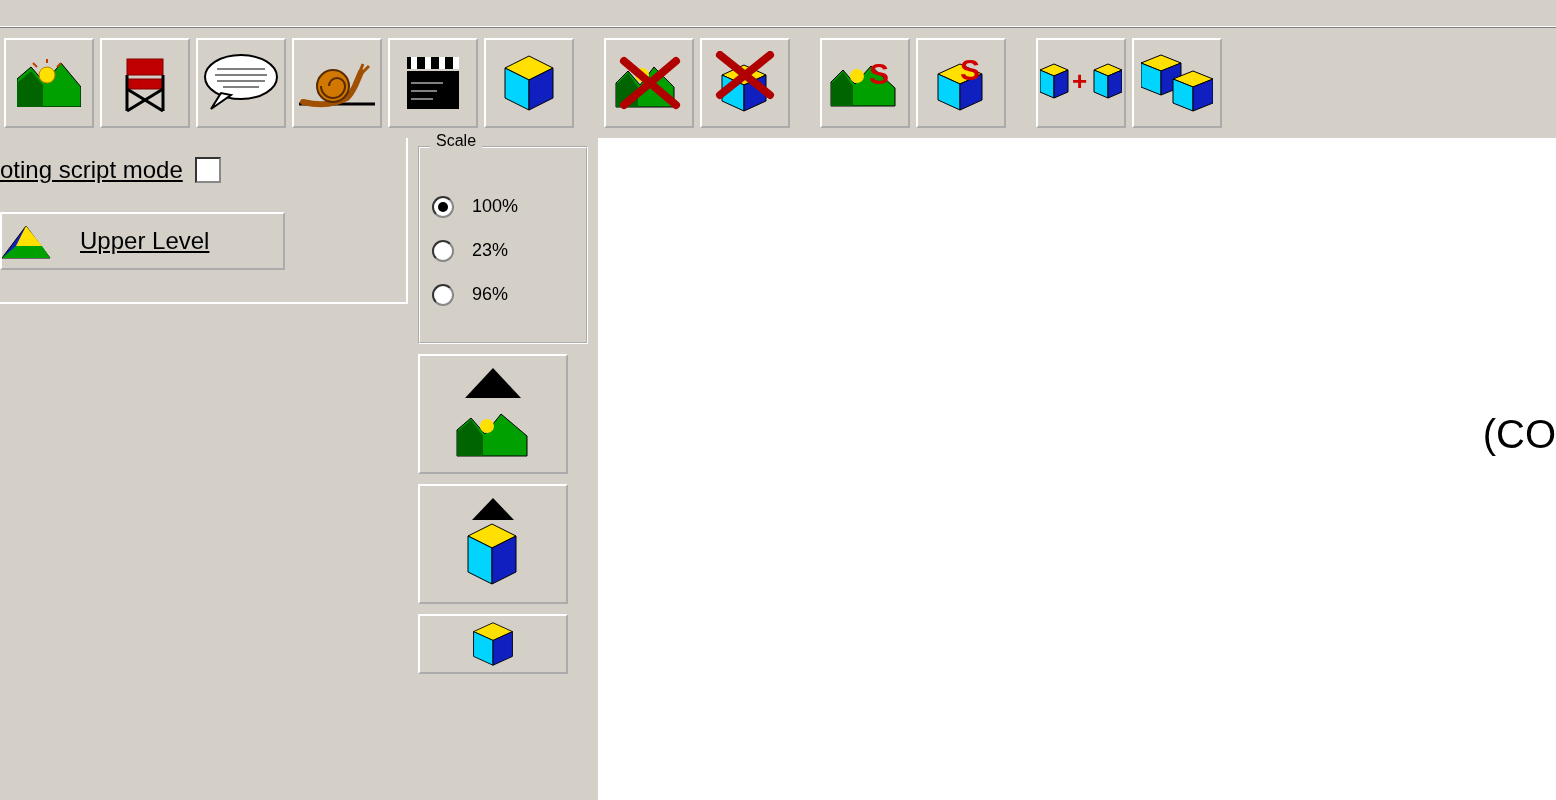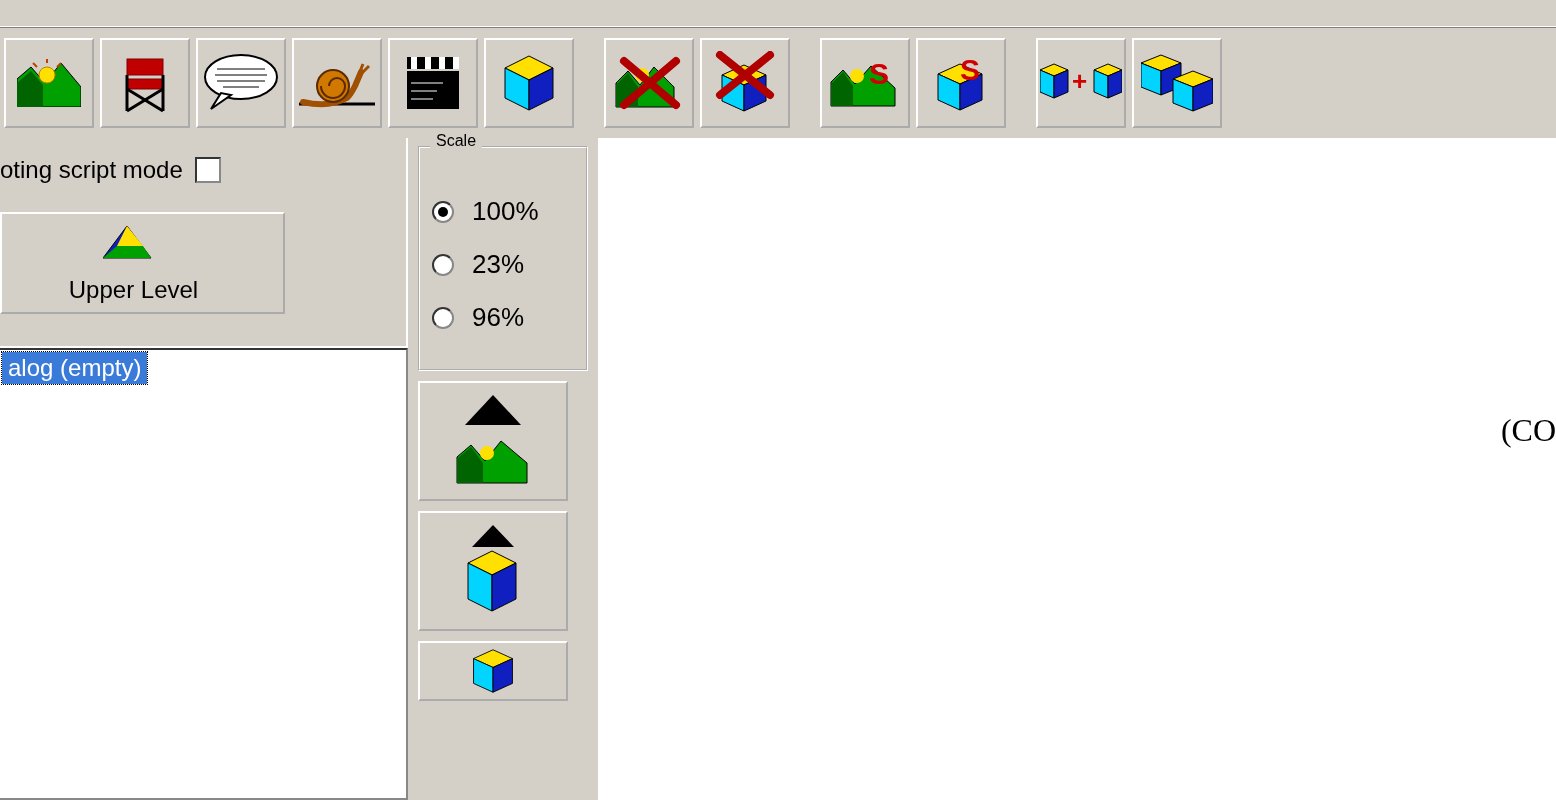--- a/index.html
+++ b/index.html
@@ -42,20 +42,21 @@
 
   .mid {
     display: flex;
     height: calc(800px - 28px - 110px);
   }
   .left-col {
     width: 408px;
     background: #d4d0c8;
     display: flex;
     flex-direction: column;
+    text-decoration: underline;
   }
   .left-panel {
     border-right: 2px inset #fff;
     border-bottom: 2px inset #fff;
     padding: 10px 6px 24px 0;
     background: #d4d0c8;
   }
   .row {
     display: flex;
     align-items: center;
@@ -77,21 +78,20 @@
   }
   .upper-btn {
     display: flex;
     align-items: center;
     gap: 16px;
     border: 2px outset #fff;
     background: #d4d0c8;
     padding: 8px 18px 8px 0;
     width: 285px;
     cursor: pointer;
-    flex-direction: column;
   }
   .tree-area {
     flex: 1;
     background: #fff;
     border: 2px inset #888;
     border-left: none;
     padding: 2px;
   }
   .tree-item {
     display: inline-block;
@@ -119,25 +119,25 @@
   .groupbox-title {
     position: absolute;
     top: -16px;
     left: 10px;
     background: #d4d0c8;
     padding: 0 6px;
     font-size: 16px;
   }
   .radio-row {
     display: flex;
-    align-items: center;
+    align-items: flex-start;
     gap: 18px;
     margin: 22px 0;
     cursor: pointer;
-    font-size: 26px;
+    font-size: 18px;
   }
   .radio {
     width: 22px; height: 22px;
     border-radius: 50%;
     background: #fff;
     border: 2px inset #888;
     display: flex; align-items: center; justify-content: center;
   }
   .radio-dot {
     width: 10px; height: 10px; border-radius: 50%; background: #000;
@@ -150,22 +150,22 @@
     display: flex;
     align-items: center;
     justify-content: center;
     cursor: pointer;
   }
 
   .right-col {
     flex: 1;
     background: #fff;
     position: relative;
-    font-family: Liberation Serif, serif;
-    font-size: 32px;
+    font-family: Liberation Sans, sans-serif;
+    font-size: 40px;
   }
   .doc-text {
     position: absolute;
     right: 0;
     top: 274px;
     white-space: pre;
   }
 
   svg { display: block; }
 </style>
@@ -367,23 +367,20 @@
               <polygon points="0,36 24,4 48,36" fill="#1020c0" stroke="#000"></polygon>
               <polygon points="24,4 40,24 14,24" fill="#ffe000"></polygon>
               <polygon points="14,24 40,24 48,36 0,36" fill="#00a000"></polygon>
             </svg>
           </span>
           <span>Upper Level</span>
         </div>
       </div>
     </div>
 
-    <div class="tree-area">
-      <span class="tree-item">alog (empty)</span>
-    </div>
   </div>
 
   <div class="mid-col">
     <div class="groupbox">
       <span class="groupbox-title">Scale</span>
 
       <div class="radio-row">
         <span class="radio">
             <span class="radio-dot"></span>
           </span>

